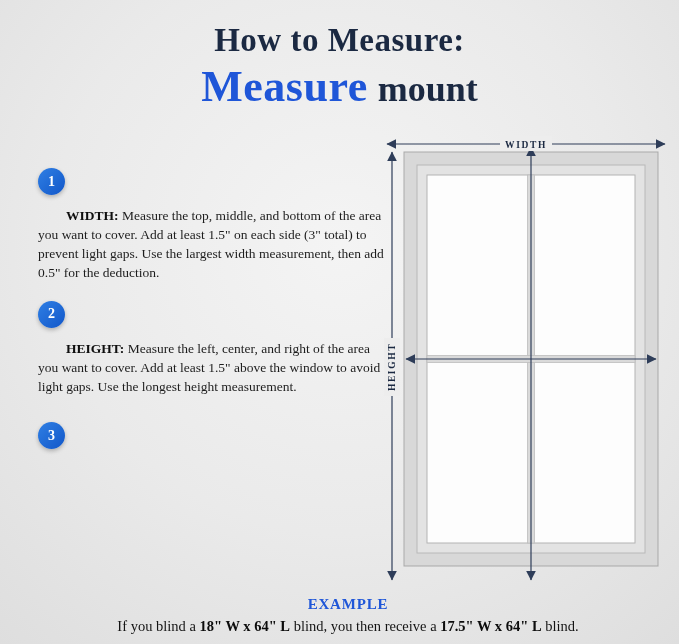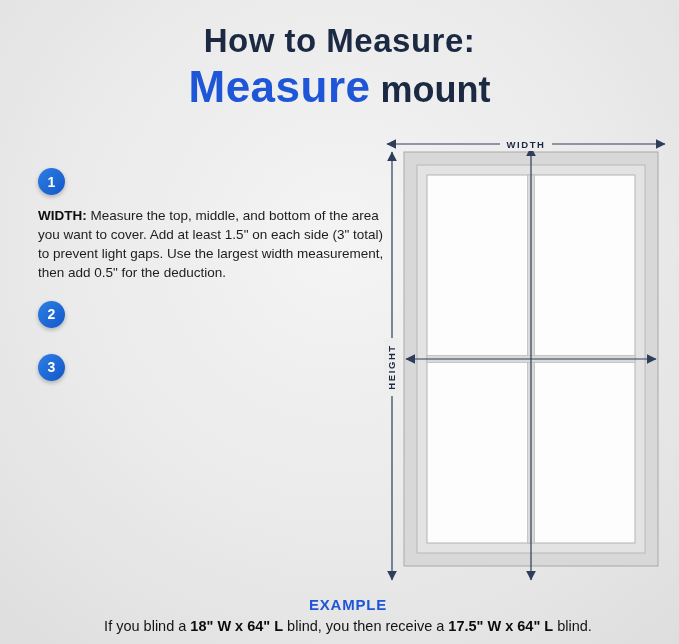--- a/index.html
+++ b/index.html
@@ -1,39 +1,40 @@
 <!DOCTYPE html>
 <html><head>
 <meta charset="utf-8">
 <style>
   * { margin:0; padding:0; box-sizing:border-box; }
   body { width:679px; height:644px; font-family:"Liberation Sans", sans-serif; }
   .page {
     position:relative; width:679px; height:644px; overflow:hidden;
     background: radial-gradient(circle at 50% 38%, #f4f4f4 0%, #eaeaea 55%, #dedede 100%);
+    font-family: Liberation Serif, serif;
   }
 
   
   .title { position:absolute; top:22px; left:0; right:0; text-align:center; color:#1b2942; }
   .title-line1 { font-size:33px; font-weight:700; letter-spacing:0.5px; }
   .title-line2 { margin-top:2px; }
   .title-accent { font-size:44px; font-weight:800; color:#1f56d8; letter-spacing:0.5px; }
   .title-rest { font-size:36px; font-weight:700; color:#1b2942; margin-left:10px; }
 
   
   .steps { position:absolute; left:38px; top:168px; width:346px; }
   .step-badge {
     width:27px; height:27px; border-radius:50%;
     background: linear-gradient(135deg,#2f7fe4 0%,#1257c9 100%);
     color:#ffffff; font-weight:700; font-size:14px;
     display:flex; align-items:center; justify-content:center;
     box-shadow:0 2px 4px rgba(0,0,0,0.25);
   }
   .step-text { margin:11px 0 18px 0; font-size:13.5px; line-height:1.42; color:#1d1d1d; }
-  .step-text b { color:#0f0f0f; }
+  .step-text b { color:#0f0f0f;margin-left:28px; }
   .step-gap { margin-top:26px; }
 
   
   .diagram { position:absolute; left:380px; top:130px; }
 
   
   .footer { position:absolute; left:17px; right:0; top:596px; text-align:center; }
   .example-heading { color:#1f56d8; font-weight:800; font-size:15px; letter-spacing:0.8px; }
   .example-line { margin-top:5px; font-size:14.5px; color:#141414; }
   .example-line b { color:#0c0c0c; }
@@ -55,20 +56,24 @@
     <div>
       <div class="step-badge">1</div>
       <p class="step-text">
         <b>WIDTH:</b>
         <span>Measure the top, middle, and bottom of the area you want to cover. Add at least 1.5" on each side (3" total) to prevent light gaps. Use the largest width measurement, then add 0.5" for the deduction.</span>
       </p>
     </div>
 
     <div>
       <div class="step-badge">2</div>
+      <p class="step-text">
+        <b>HEIGHT:</b>
+        <span>Measure the left, center, and right of the area you want to cover. Add at least 1.5" above the window to avoid light gaps. Use the longest height measurement.</span>
+      </p>
     </div>
 
     <div class="step-gap">
       <div class="step-badge">3</div>
     </div>
 
   </div>
 
   <svg class="diagram" width="292" height="462" viewBox="0 0 292 462">
     <defs>

